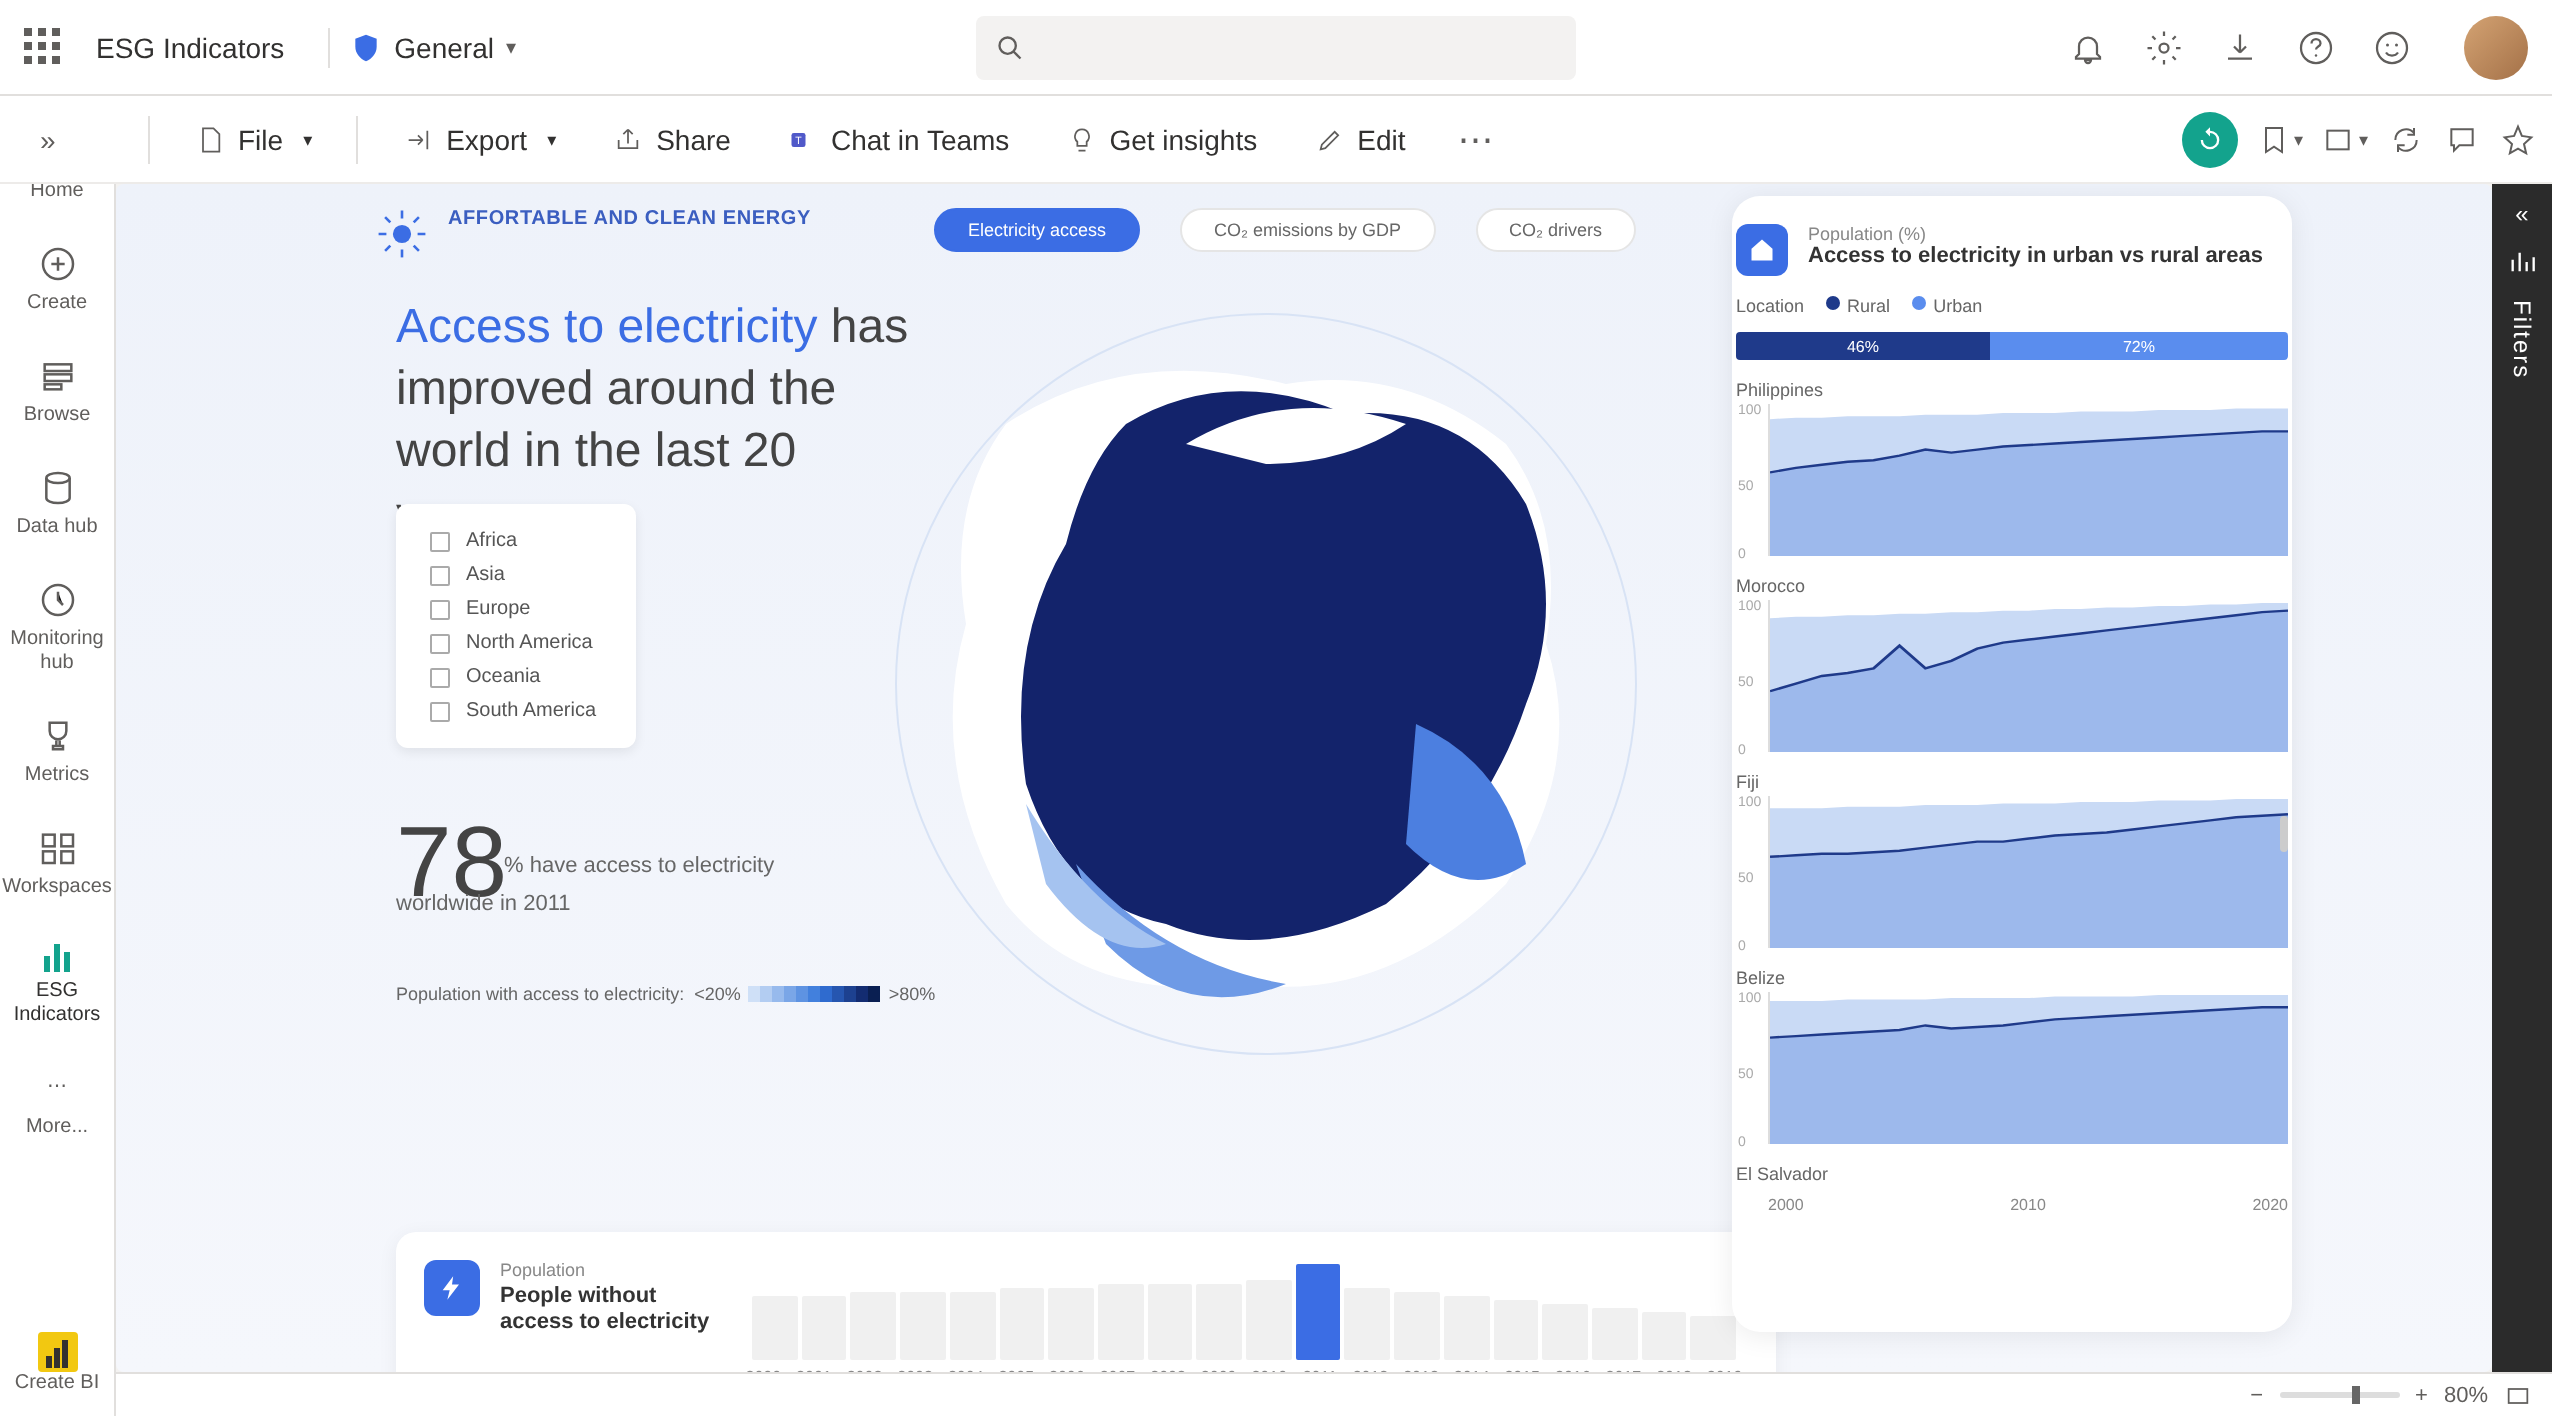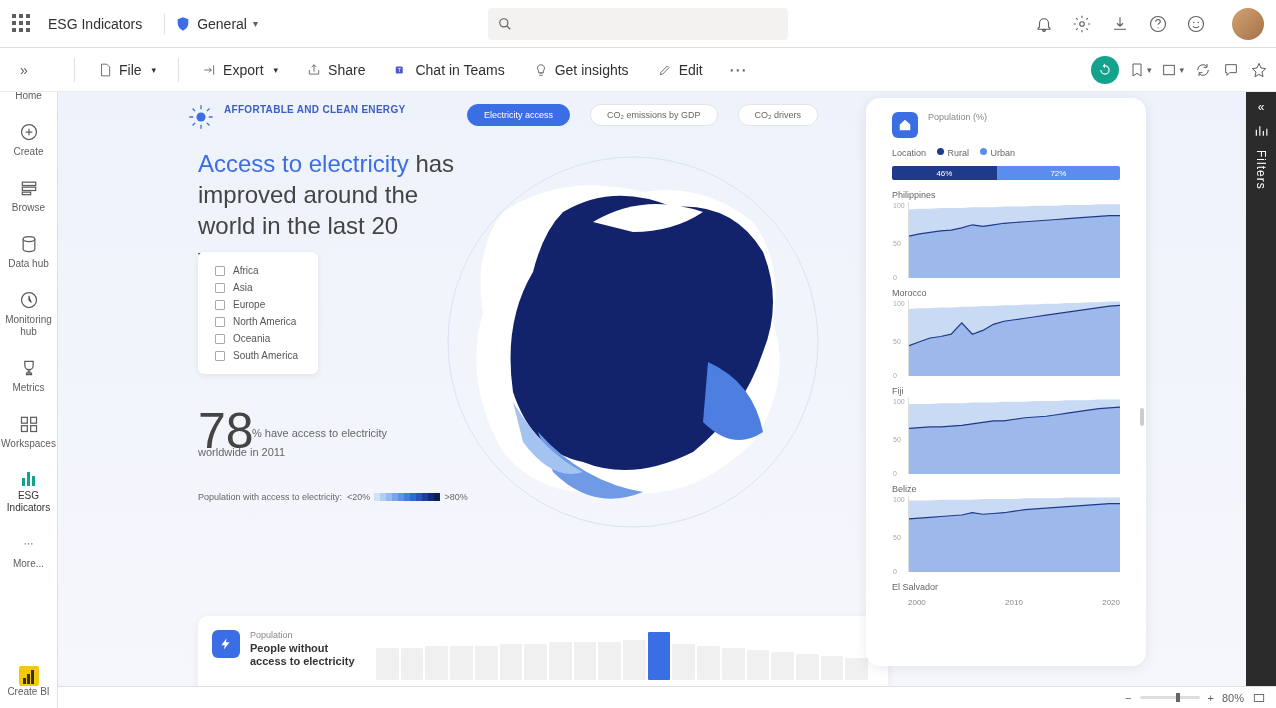--- a/index.html
+++ b/index.html
@@ -80,21 +80,21 @@
 .timeline-card .tleft .sup { font-size: 9px; color: #888; }
 .timeline-card .tleft .main { font-size: 11px; font-weight: 600; color: #333; line-height: 1.2; margin-top: 2px; }
 .timeline-card .bars { flex: 1; position: relative; margin-left: 10px; }
 .timeline-card .bar-row { display: flex; align-items: flex-end; height: 50px; gap: 2px; padding: 0 6px; border-radius: 4px; }
 .timeline-card .bar { flex: 1; background: #f0f0f0; border-radius: 1px; }
 .timeline-card .bar.active { background: #3b6de4; }
 .timeline-card .years { display: flex; gap: 2px; margin-top: 4px; padding: 0 0px; }
 .timeline-card .years span { flex: 1; font-size: 8px; color: #888; text-align: center; }
 
 
-.side-card { position: absolute; right: 100px; top: 6px; width: 280px; height: 568px; background: #fff; border-radius: 14px; box-shadow: 0 2px 14px rgba(0,0,0,0.08); padding: 14px 26px; overflow: hidden; }
+.side-card { position: absolute; right: 100px; top: 6px; width: 280px; height: 568px; background: #fff; border-radius: 14px; box-shadow: 0 2px 14px rgba(0,0,0,0.08); padding: 14px 2px; overflow: hidden; }
 .side-card .shead { display: flex; gap: 10px; }
 .side-card .sicon { width: 26px; height: 26px; border-radius: 6px; background: #3b6de4; display: flex; align-items: center; justify-content: center; flex-shrink: 0; }
 .side-card .stitle { font-size: 9px; color: #888; }
 .side-card .ssub { font-size: 11px; font-weight: 600; color: #333; line-height: 1.2; }
 .side-card .slegend { margin-top: 10px; font-size: 9px; color: #666; display: flex; align-items: flex-start; gap: 4px; }
 .side-card .dot { width: 7px; height: 7px; border-radius: 50%; display: inline-block; }
 .side-card .hbar { margin-top: 8px; height: 14px; display: flex; border-radius: 2px; overflow: hidden; }
 .side-card .hbar .seg { display: flex; align-items: center; justify-content: center; font-size: 8px; color: #fff; }
 .side-card .mini { margin-top: 10px; }
 .side-card .mini .mname { font-size: 9px; color: #666; margin-bottom: 2px; }
@@ -521,20 +521,21 @@
 
   <div class="side-card">
     <div class="shead">
       <div class="sicon">
           <svg width="14" height="14" viewBox="0 0 24 24">
             <path d="M3 11l9-8 9 8v10H3V11z" fill="#fff"></path>
           </svg>
         </div>
       <div>
         <div class="stitle">Population (%)</div>
+        <div class="ssub">Access to electricity in urban vs rural areas</div>
       </div>
     </div>
     <div class="slegend">
       <span>Location</span>&nbsp;
       <span class="dot" style="background:#1f3a8a"></span><span>Rural</span>&nbsp;
       <span class="dot" style="background:#5a8dee"></span><span>Urban</span>
     </div>
     <div class="hbar">
       <div class="seg" style="background:#1f3a8a;width:46%">46%</div>
       <div class="seg" style="background:#5a8dee;width:54%">72%</div>

